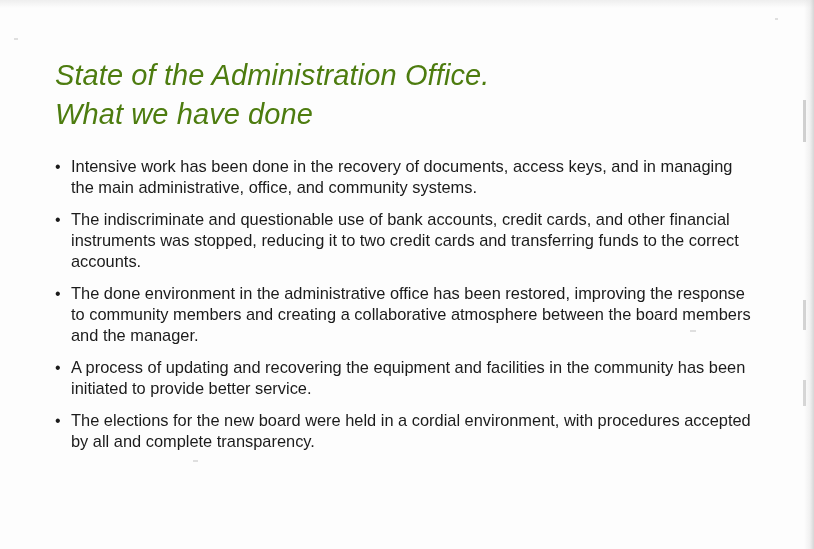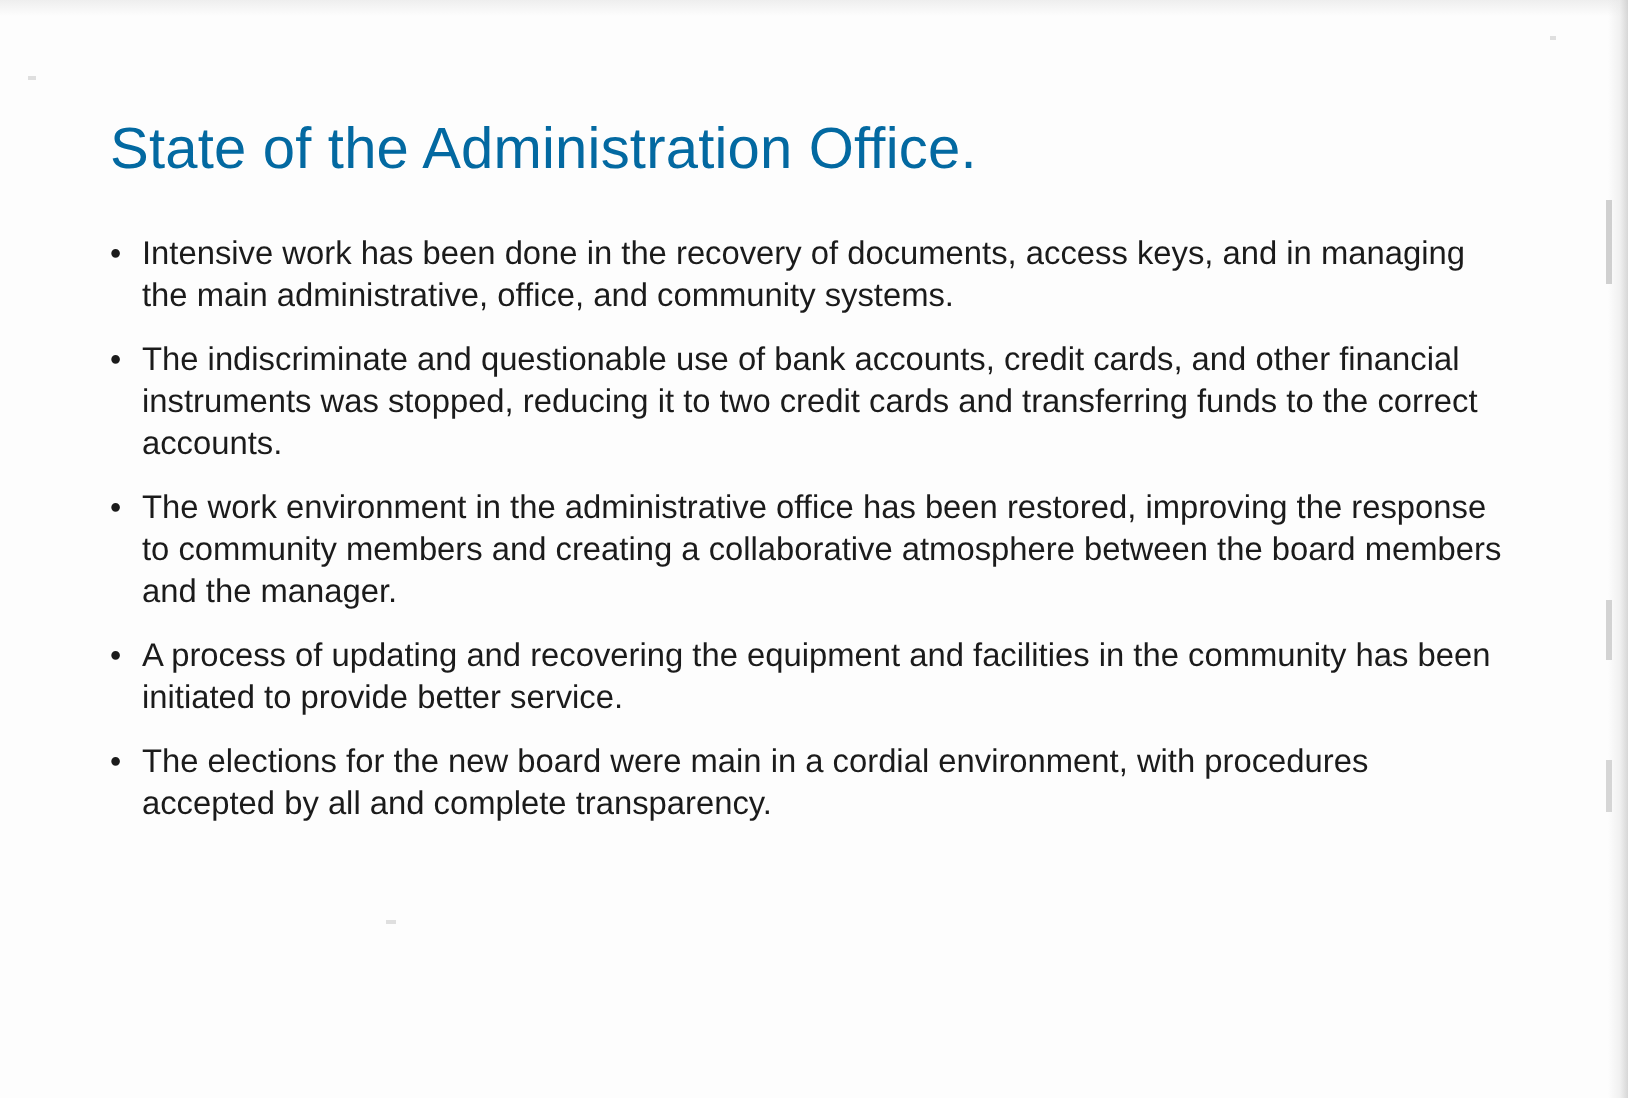--- a/index.html
+++ b/index.html
@@ -55,22 +55,23 @@
     position: absolute;
     left: 55px;
     top: 56px;
     width: 700px;
   }
   .title {
     font-size: 29px;
     line-height: 39px;
     font-weight: 400;
     letter-spacing: 0.1px;
-    color: #0369a1;
+    color: #4d7c0f;
     margin: 0 0 22px 0;
+    font-style: italic;
   }
   .title .line {
     display: block;
     white-space: nowrap;
   }
   ul.bullets {
     list-style: none;
     margin: 0;
     padding: 0;
   }
@@ -107,39 +108,40 @@
   <div class="scan-mark mark-c"></div>
   <div class="scan-mark mark-d"></div>
   <div class="scan-mark mark-e"></div>
   <div class="scan-mark mark-f"></div>
   <div class="scan-mark mark-g"></div>
 
   <div class="content">
 
     <h1 class="title">
       <span class="line">State of the Administration Office.</span>
+      <span class="line">What we have done</span>
     </h1>
 
     <ul class="bullets">
       <li>
         <span class="dot">•</span>
         <span class="txt">Intensive work has been done in the recovery of documents, access keys, and in managing the main administrative, office, and community systems.</span>
       </li>
       <li>
         <span class="dot">•</span>
         <span class="txt">The indiscriminate and questionable use of bank accounts, credit cards, and other financial instruments was stopped, reducing it to two credit cards and transferring funds to the correct accounts.</span>
       </li>
       <li>
         <span class="dot">•</span>
-        <span class="txt">The work environment in the administrative office has been restored, improving the response to community members and creating a collaborative atmosphere between the board members and the manager.</span>
+        <span class="txt">The done environment in the administrative office has been restored, improving the response to community members and creating a collaborative atmosphere between the board members and the manager.</span>
       </li>
       <li>
         <span class="dot">•</span>
         <span class="txt">A process of updating and recovering the equipment and facilities in the community has been initiated to provide better service.</span>
       </li>
       <li>
         <span class="dot">•</span>
-        <span class="txt">The elections for the new board were main in a cordial environment, with procedures accepted by all and complete transparency.</span>
+        <span class="txt">The elections for the new board were held in a cordial environment, with procedures accepted by all and complete transparency.</span>
       </li>
     </ul>
 
   </div>
 </div>
 
 </body></html>

